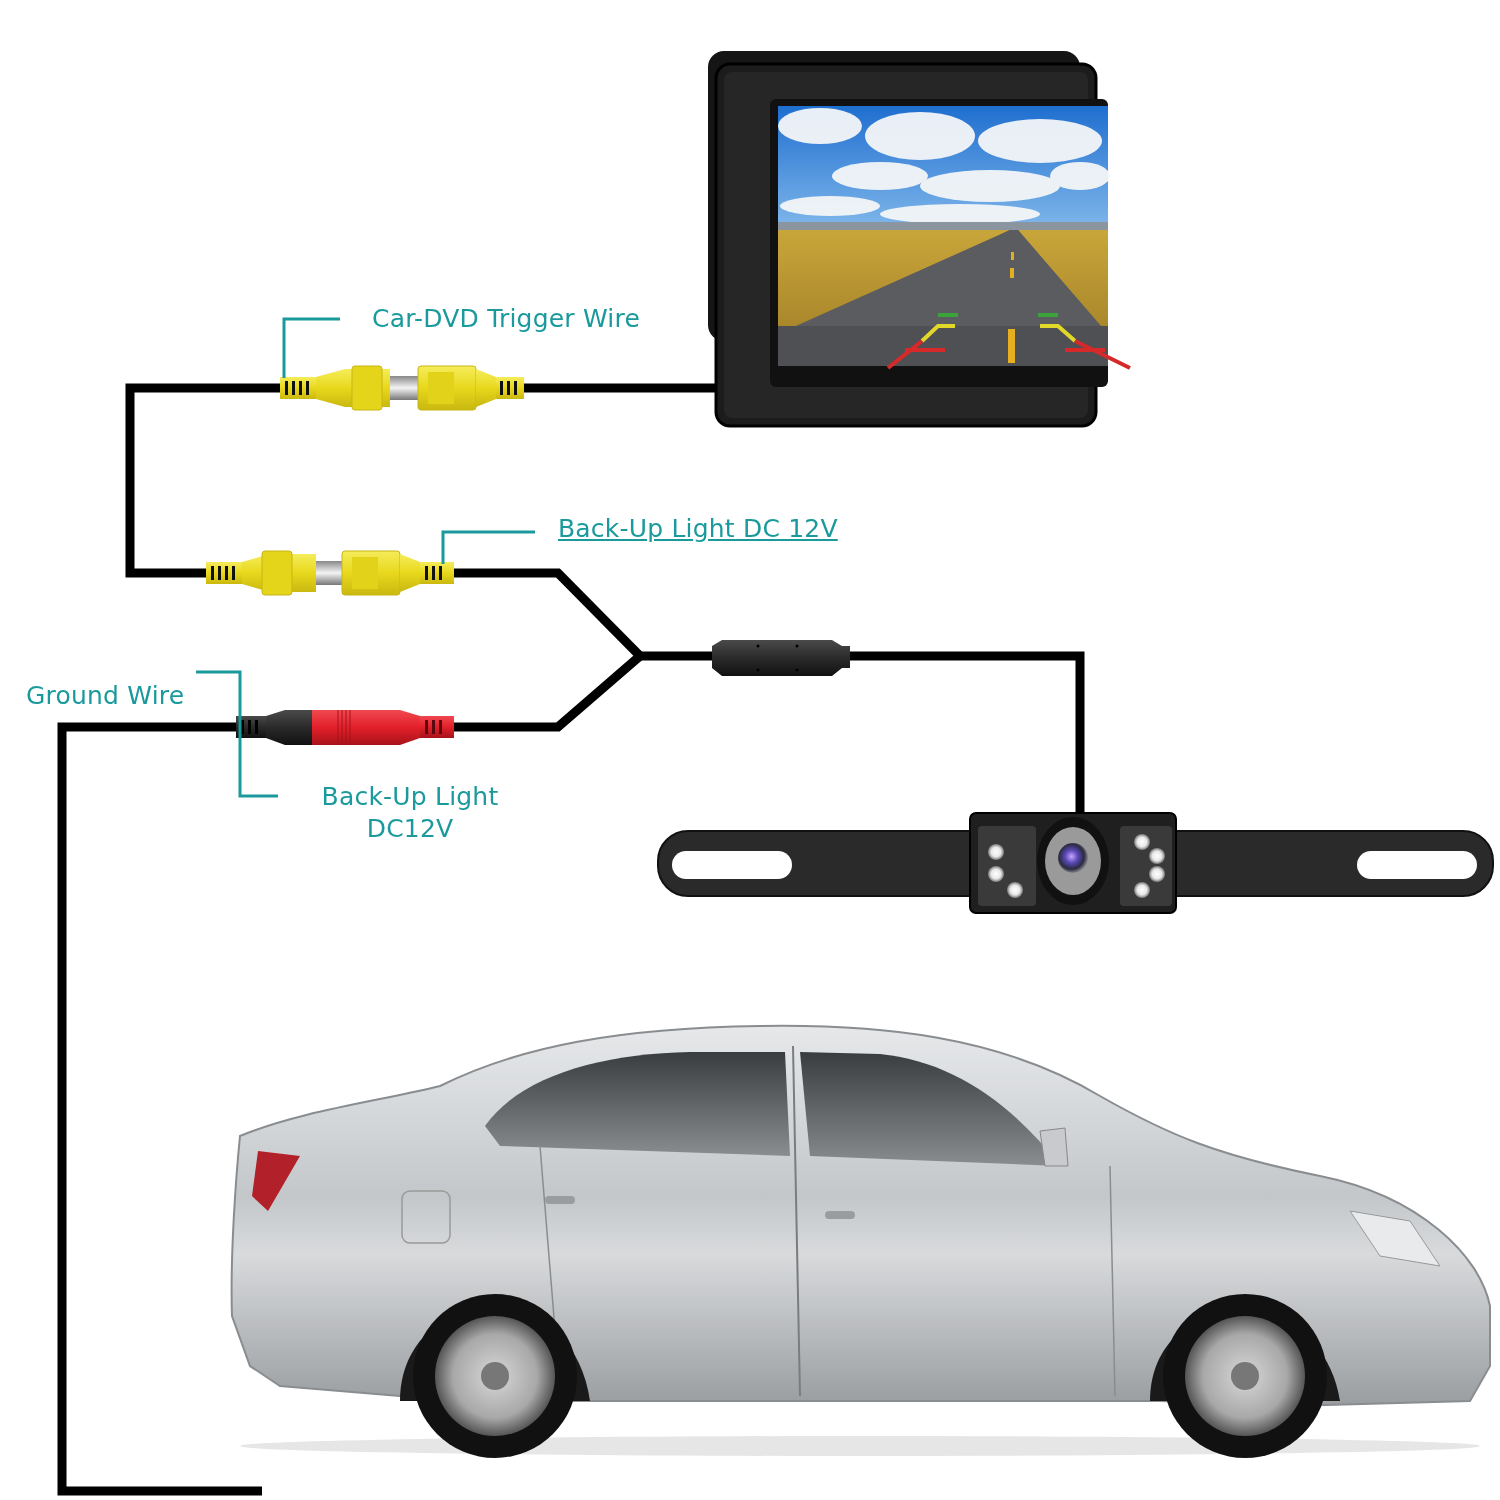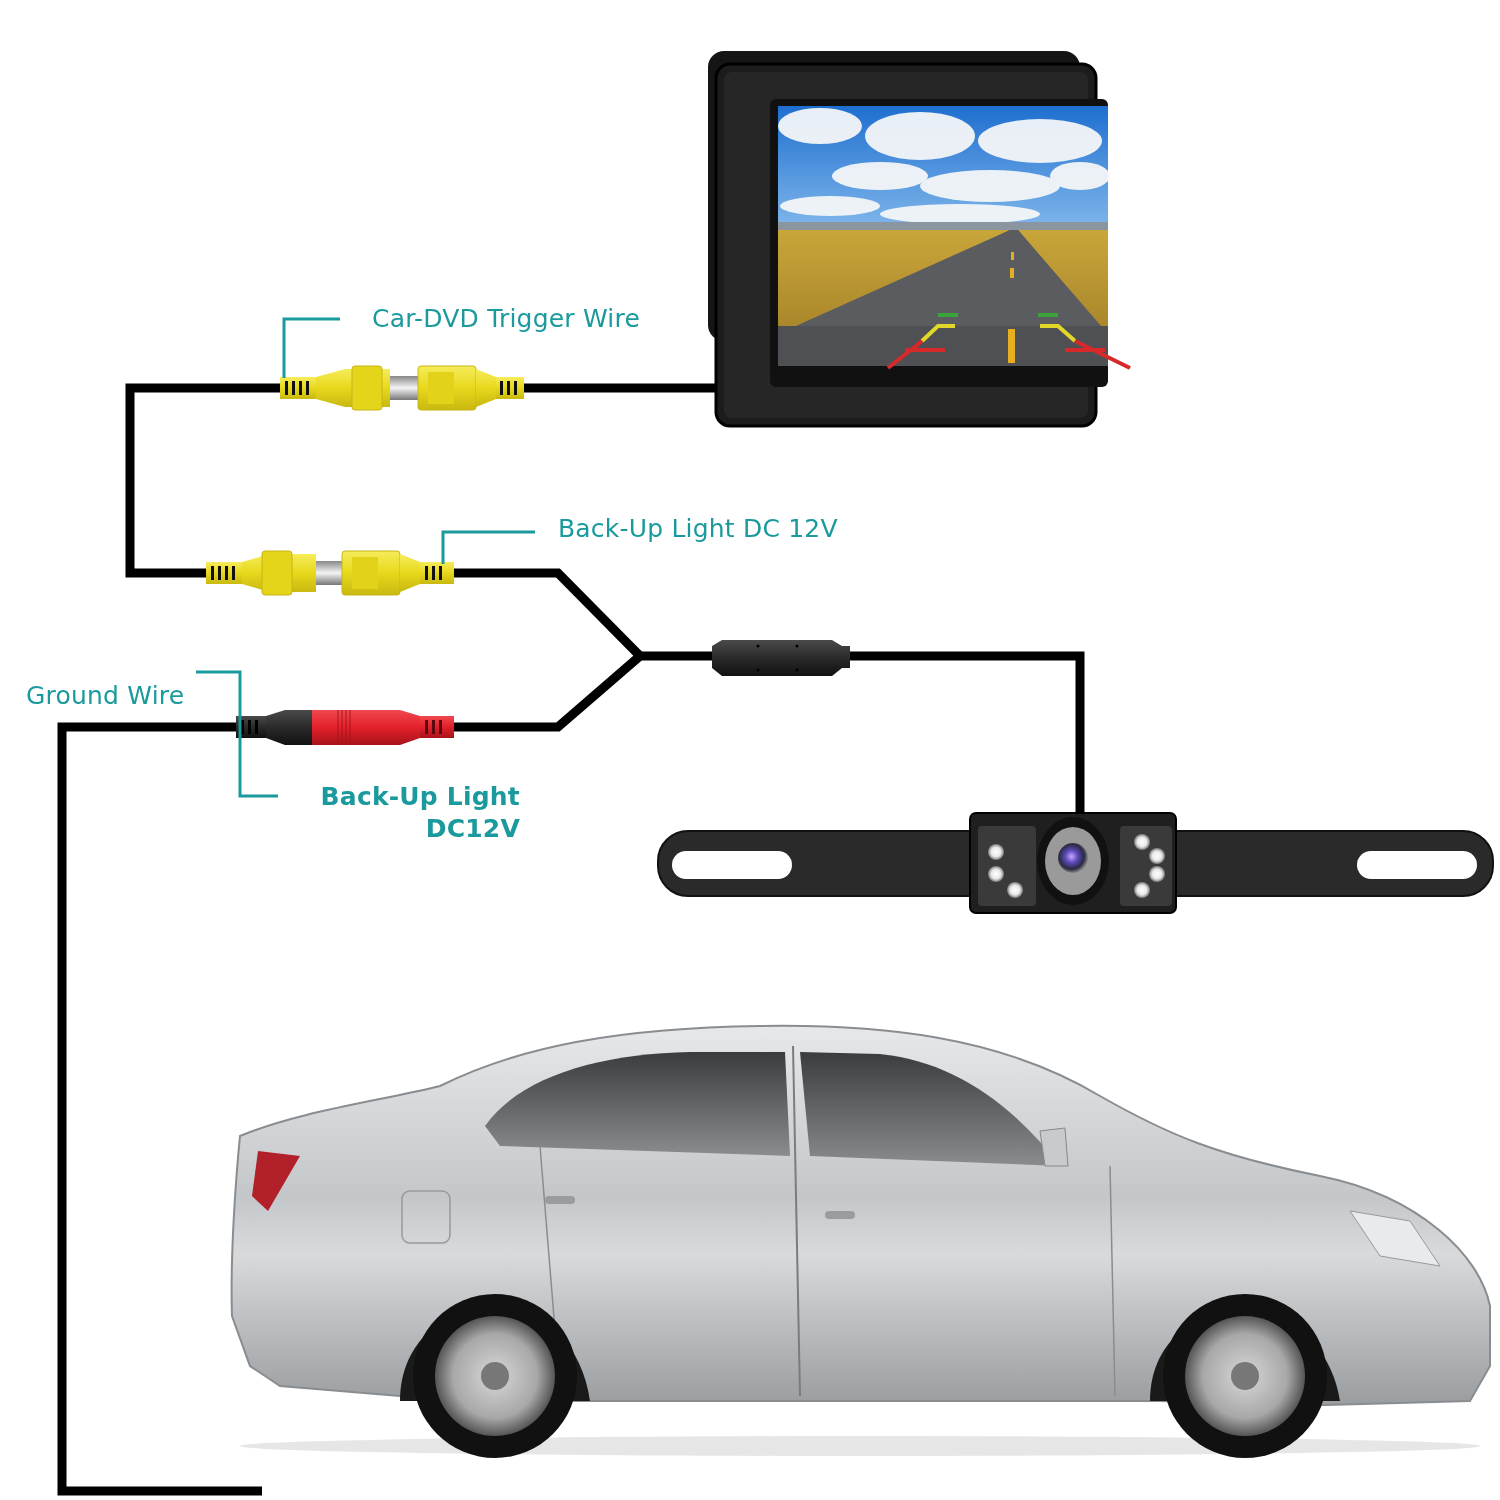--- a/index.html
+++ b/index.html
@@ -2,21 +2,21 @@
 <html><head>
 <meta charset="utf-8">
 <style>
   html, body { margin: 0; padding: 0; background: #ffffff; }
   body { width: 1500px; height: 1500px; position: relative; overflow: hidden; font-family: "DejaVu Sans", sans-serif; }
   .canvas { position: absolute; left: 0; top: 16px; width: 1384px; height: 1500px; }
   .label {
     position: absolute; color: #1a9a9c; font-family: "DejaVu Sans", sans-serif;
     font-size: 25px; line-height: 30px; white-space: nowrap; letter-spacing: 0.2px;
   }
-  .label.center { text-align: right; font-weight: bold; }
+  .label.center { text-align: center; }
   svg { position: absolute; left: 0; top: 0; }
 </style>
 </head>
 <body>
 
 <div class="canvas">
 
 <svg width="1500" height="1500" viewBox="0 0 1500 1500">
   <defs>
     <linearGradient id="sky" x1="0" y1="0" x2="0" y2="1">
@@ -288,18 +288,18 @@
 
     <path d="M 340 303 L 284 303 L 284 362"></path>
 
     <path d="M 535 516 L 443 516 L 443 548"></path>
 
     <path d="M 196 656 L 240 656 L 240 780 L 278 780"></path>
   </g>
 </svg>
 
 <div class="label" style="left:372px; top:288px;">Car-DVD Trigger Wire</div>
-<div class="label" style="left:558px; top:498px;">Back-Up Light DC 12V</div>
+<div class="label" style="left:558px; top:498px;text-decoration:underline;">Back-Up Light DC 12V</div>
 <div class="label" style="left:26px; top:641px;margin-top:24px;">Ground Wire</div>
 <div class="label center" style="left:300px; top:766px; width:220px;">Back-Up Light</div>
 <div class="label center" style="left:300px; top:798px; width:220px;">DC12V</div>
 
 </div>
 
 </body></html>

